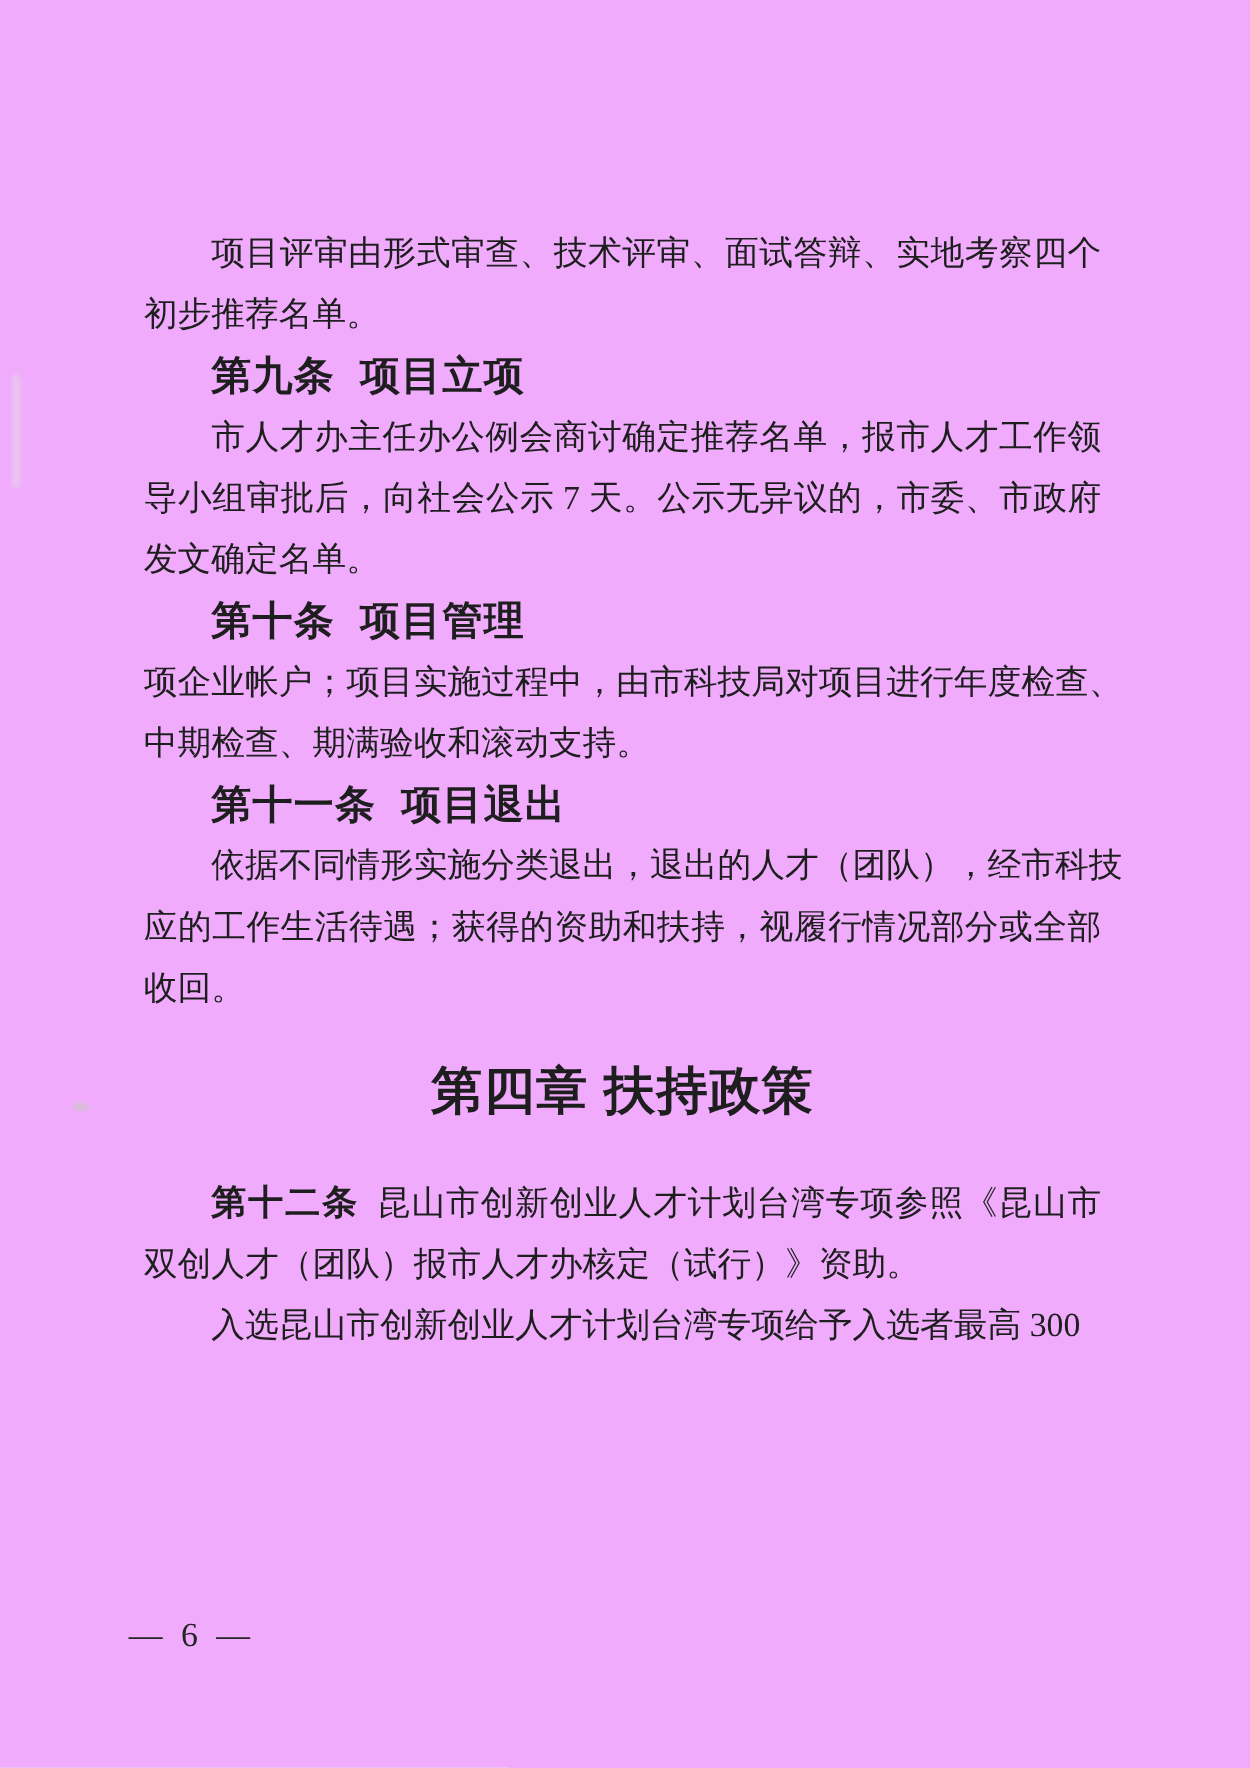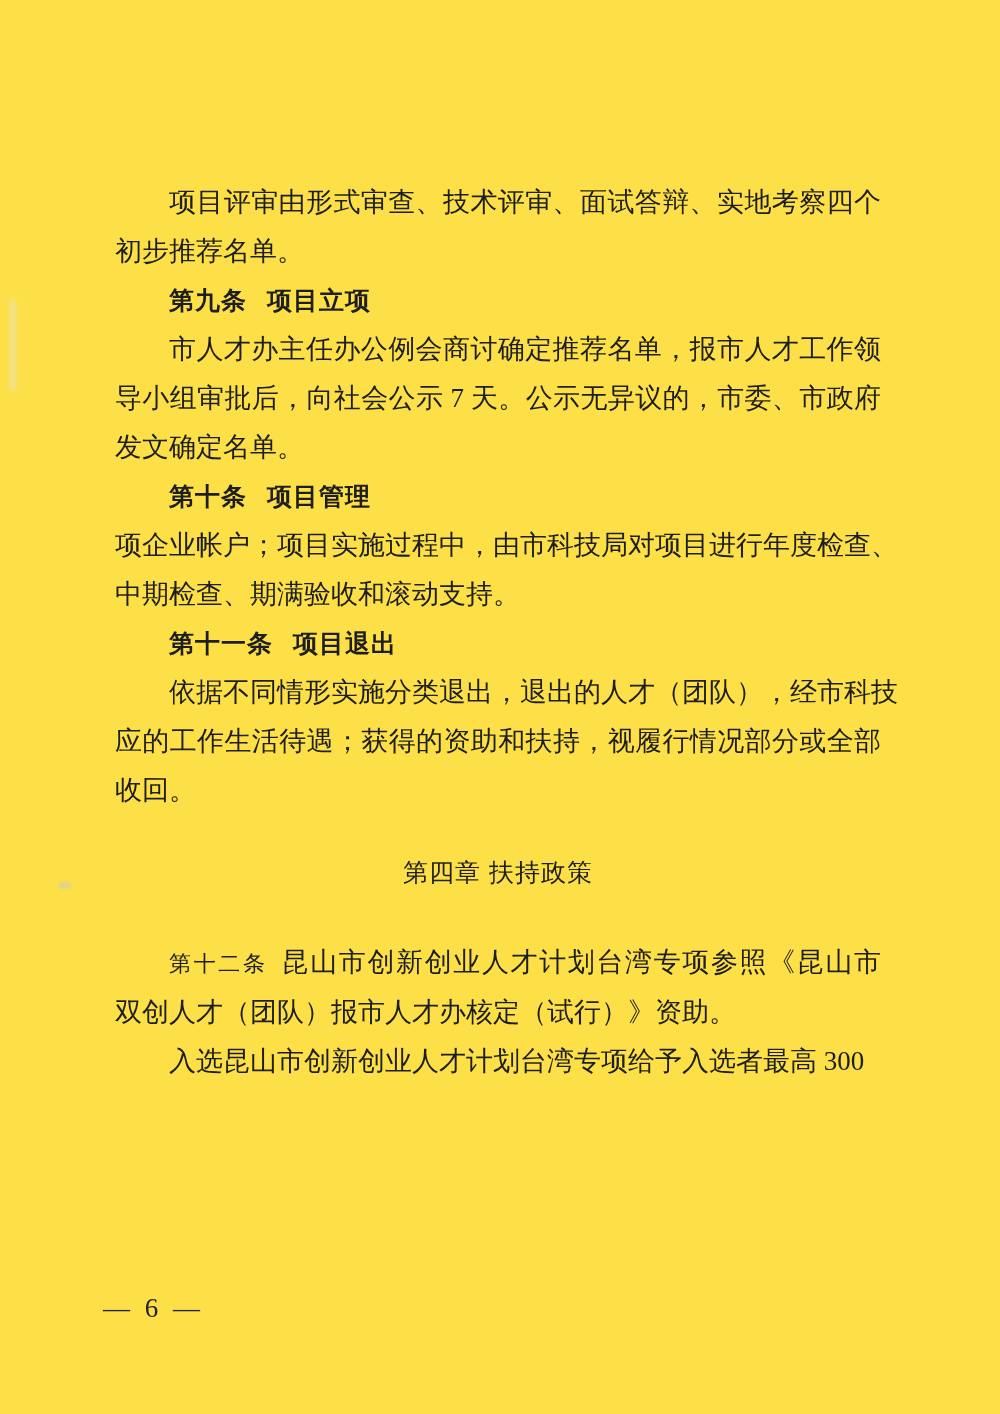--- a/index.html
+++ b/index.html
@@ -7,21 +7,21 @@
     width: 1000px;
     font-family: "Liberation Serif", "DejaVu Serif", serif;
   }
   body {
     background: #e8e8e8;
   }
   .page {
     position: relative;
     width: 1000px;
     height: 1414px;
-    background: #fde047;
+    background: #f0abfc;
     color: #1e1e1e;
     overflow: hidden;
   }
   .doc-body {
     position: absolute;
     top: 178px;
     left: 115px;
     width: 766px;
     font-size: 27px;
     line-height: 49px;
@@ -33,42 +33,42 @@
   }
   .line.last {
     text-align: right;
     text-align-last: left;
   }
   .line.indent {
     padding-left: 54px;
   }
   .heading {
     font-weight: bold;
-    font-size: 25px;
+    font-size: 32px;
     padding-left: 54px;
     line-height: 49px;
     letter-spacing: 1px;
   }
   .heading .heading-label {
     margin-right: 20px;
   }
   .chapter {
     text-align: center;
     text-align-last: center;
     font-family: "Liberation Sans", "DejaVu Sans", sans-serif;
-    font-weight: normal;
-    font-size: 25px;
+    font-weight: bold;
+    font-size: 41px;
     line-height: 49px;
     margin-top: 33px;
     margin-bottom: 41px;
     letter-spacing: 1px;
   }
   .lead-bold {
-    font-weight: normal;
-    font-size: 22px;
+    font-weight: bold;
+    font-size: 28px;
     margin-right: 14px;
     letter-spacing: 1px;
   }
   .footer {
     position: absolute;
     left: 103px;
     top: 1284px;
     font-size: 27px;
     line-height: 49px;
     letter-spacing: 4px;

